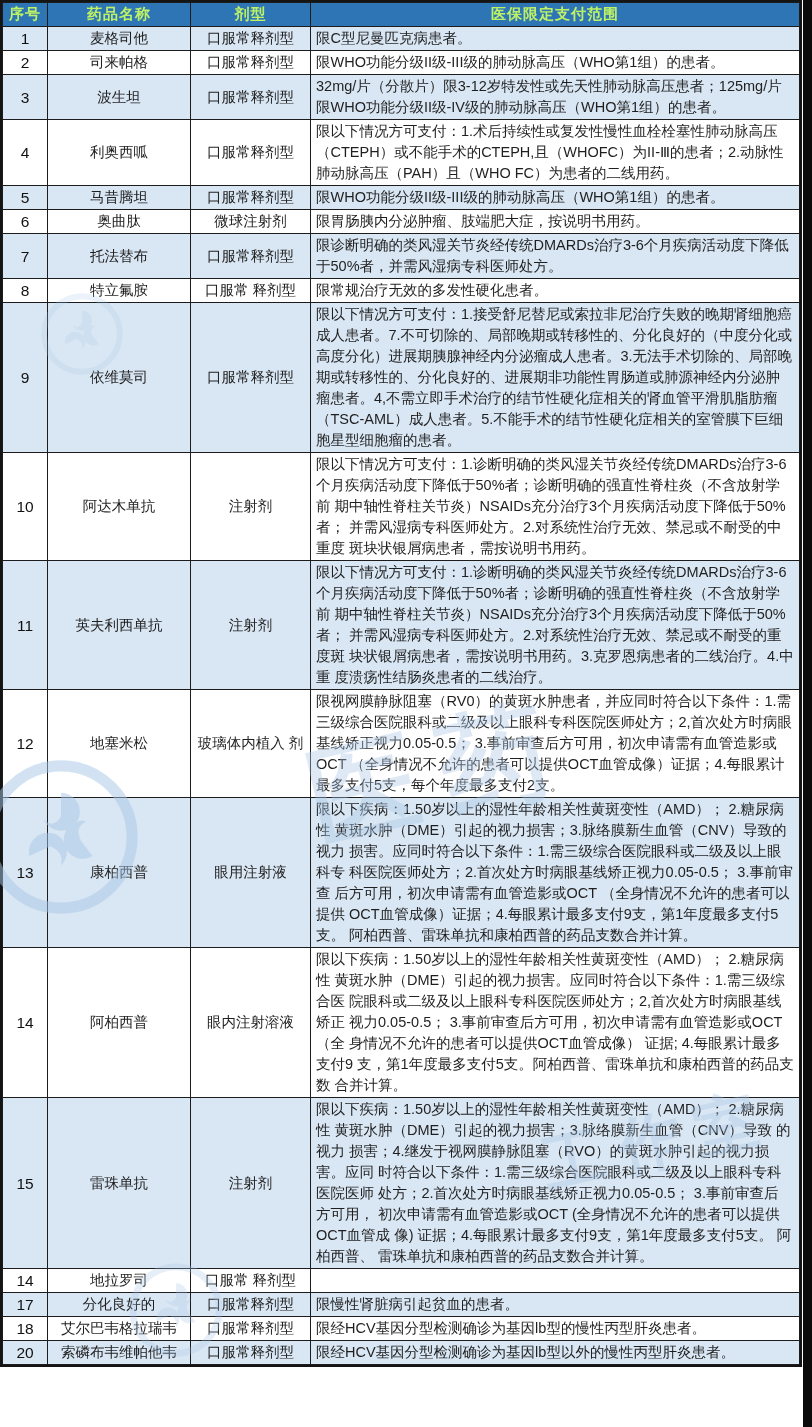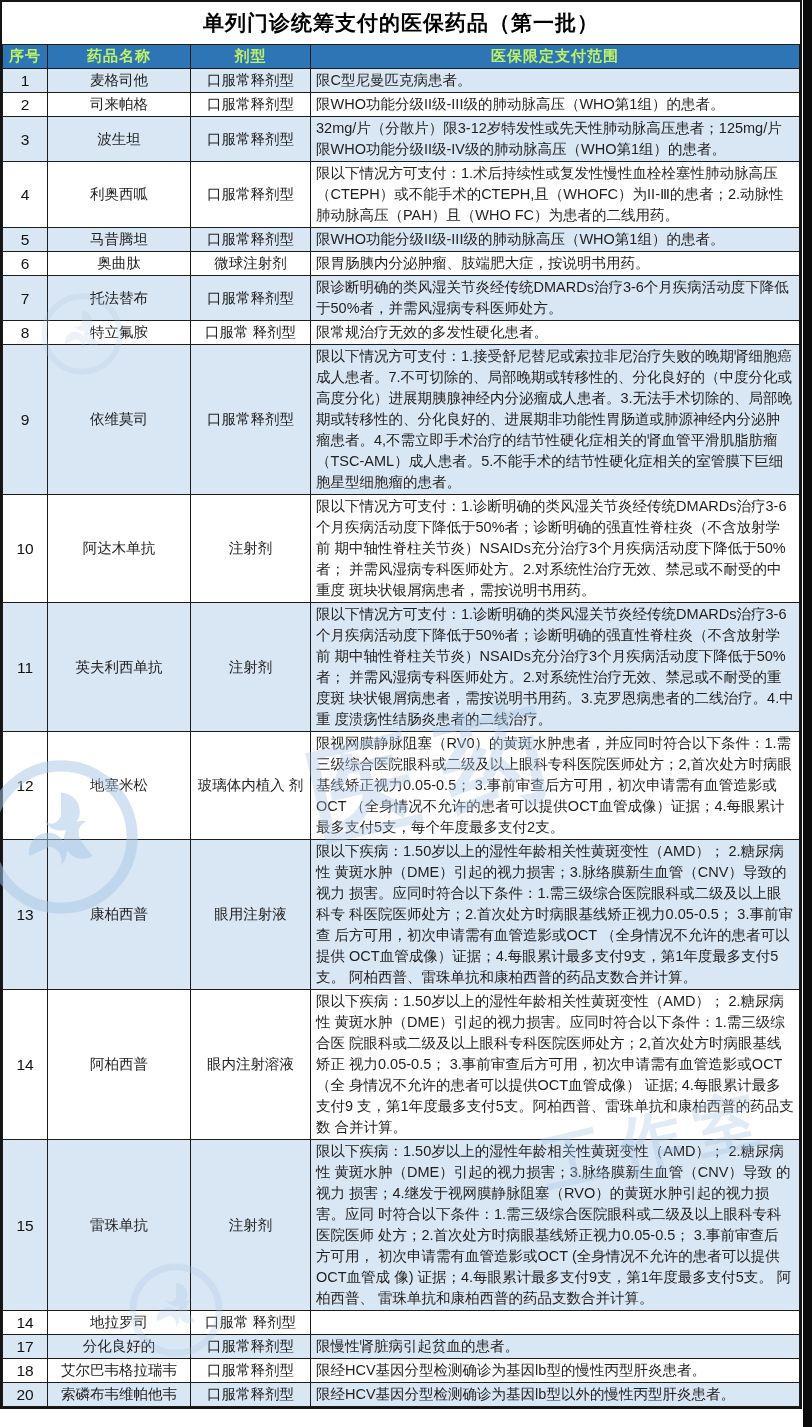--- a/index.html
+++ b/index.html
@@ -26,21 +26,20 @@
   .wm-logo-2{left:128px;top:1262px;width:96px;height:96px;opacity:.28;}
   .wm-logo-3{left:40px;top:292px;width:84px;height:84px;opacity:.22;}
   .wm svg{width:100%;height:100%;}
 </style>
 </head>
 <body>
 
 <div class="page">
 
   <div class="sheet">
-    <div class="title">单列门诊统筹支付的医保药品（第一批）</div>
 
     <table>
       <colgroup>
         <col style="width:45px">
         <col style="width:143px">
         <col style="width:120px">
         <col>
       </colgroup>
       <thead>
         <tr>

